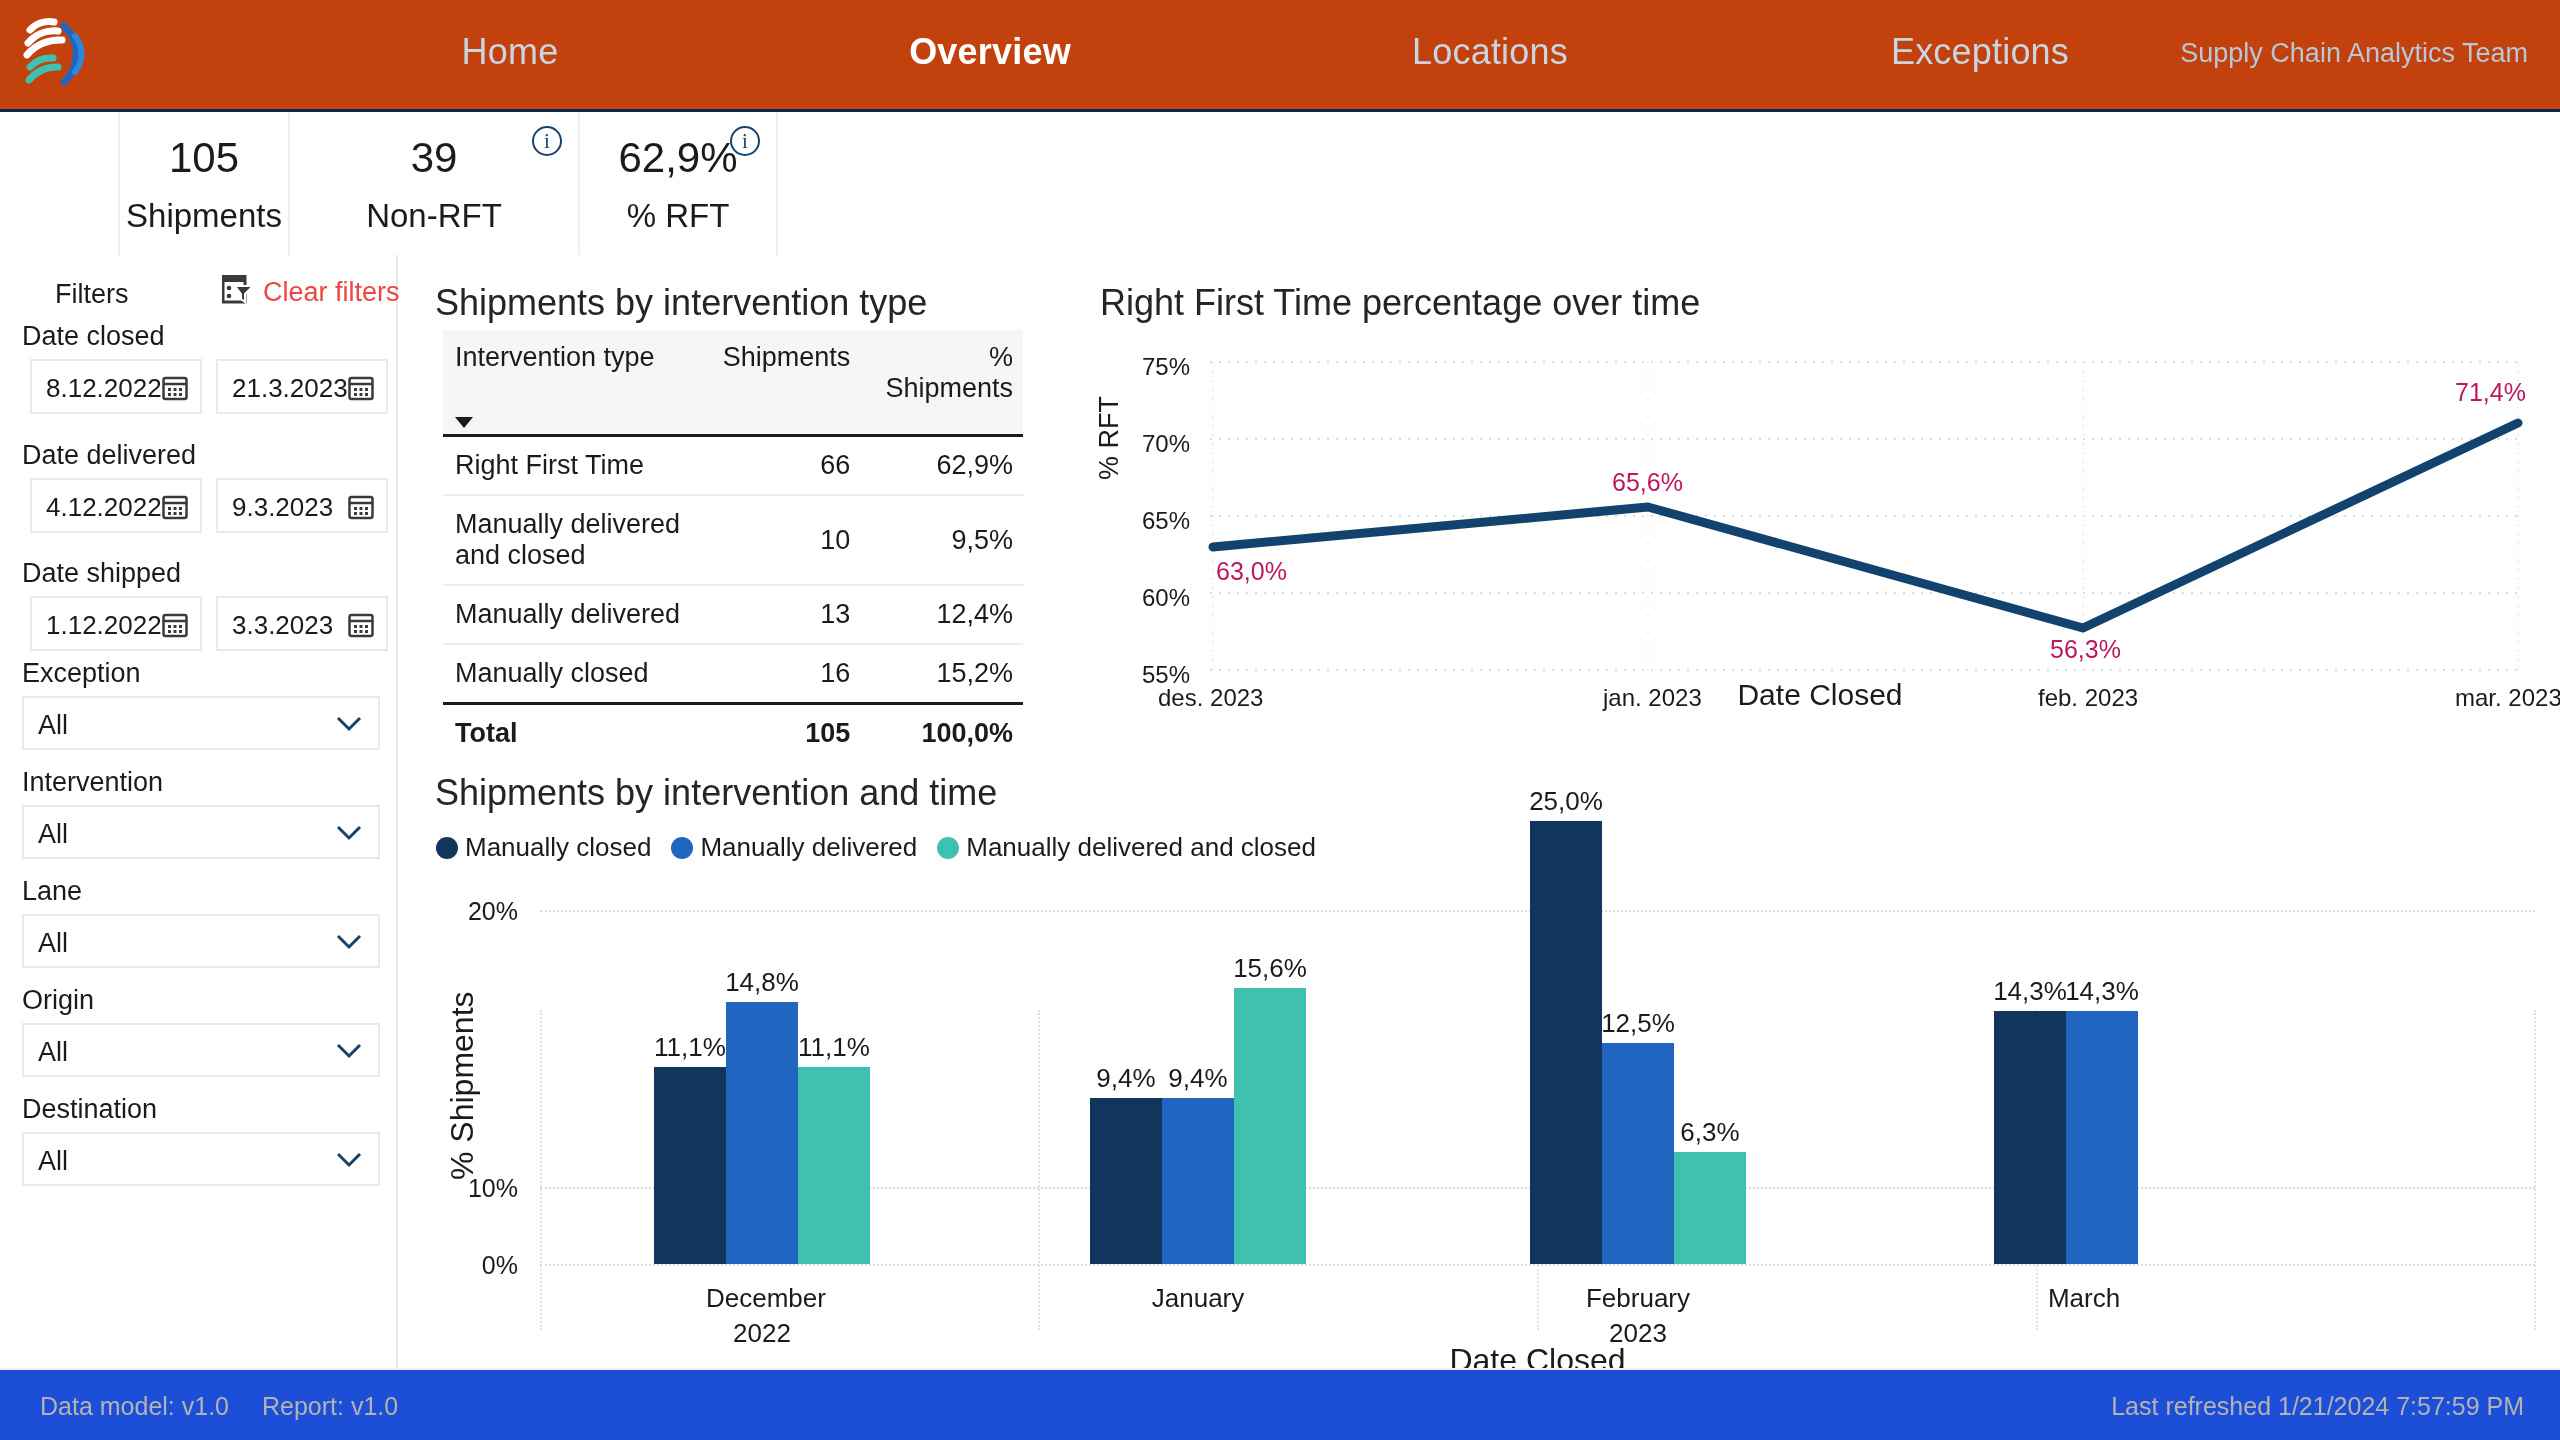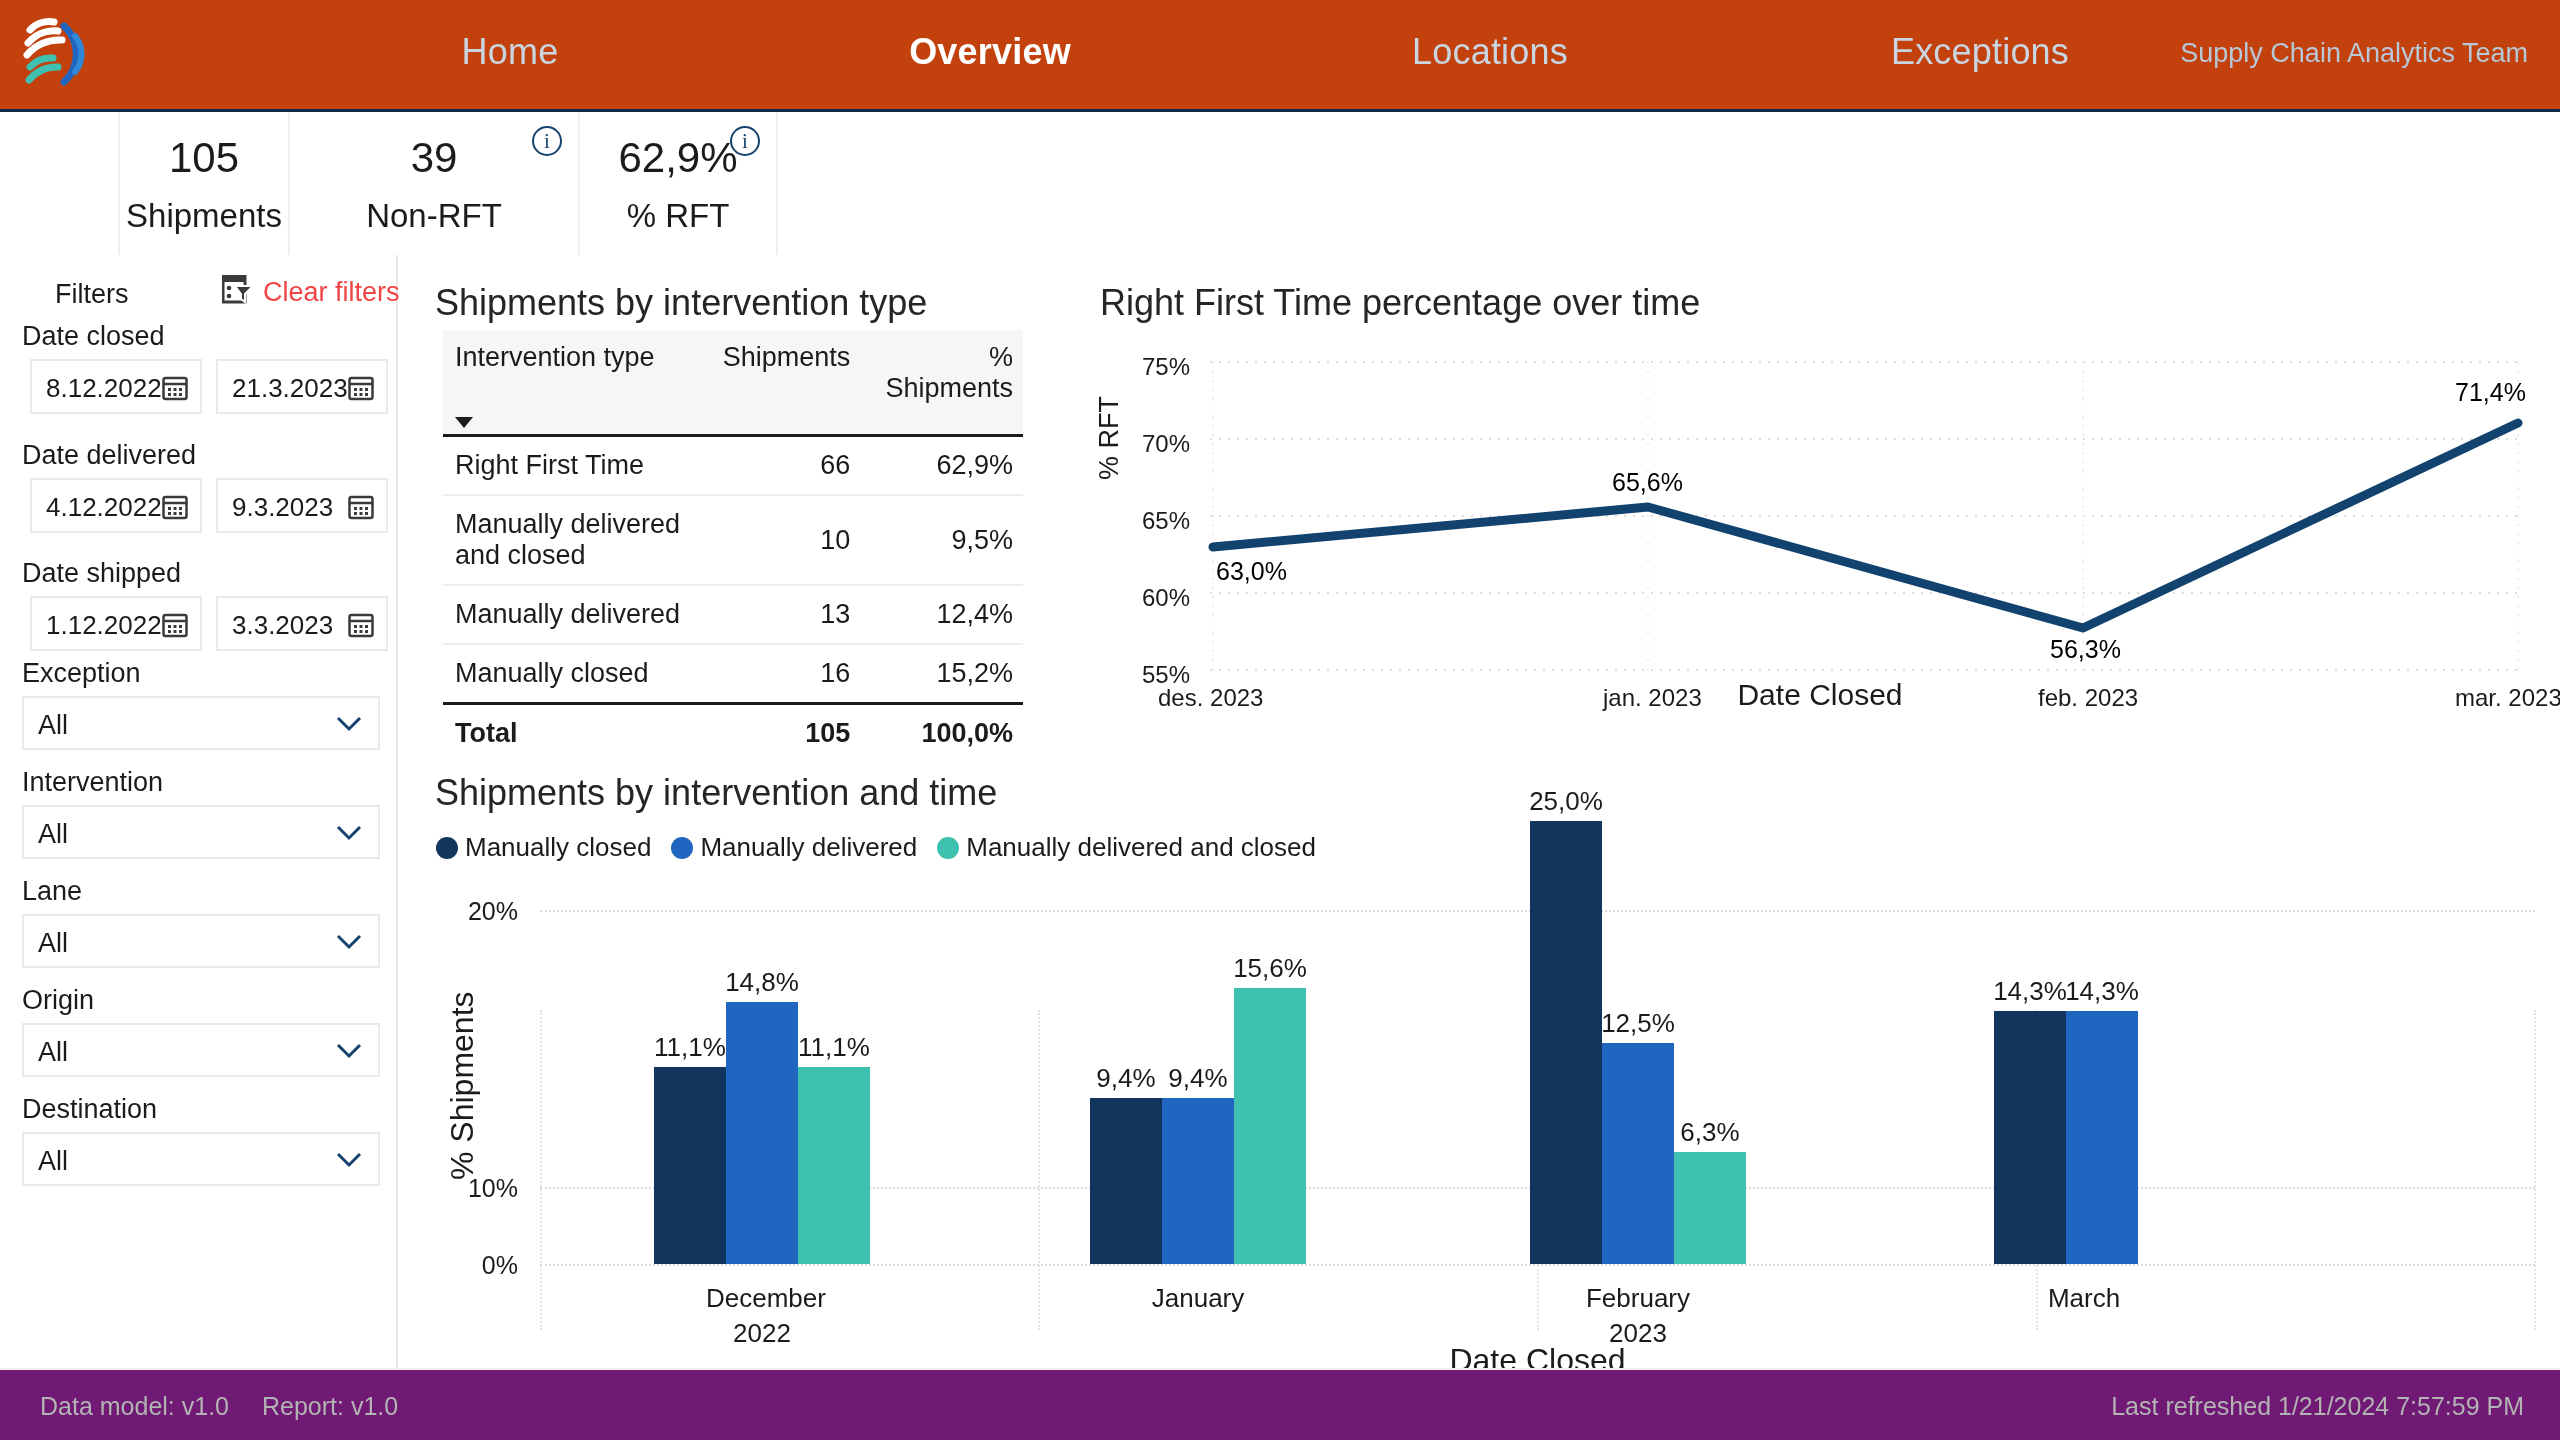--- a/index.html
+++ b/index.html
@@ -120,21 +120,21 @@
   }
 
   
   .linechart { position: absolute; left: 1100px; top: 320px; width: 1440px; height: 400px; }
   .lc-ylab {
     position: absolute; left: -6px; top: 160px; font-size: 27px; color: #1b1b1b;
     transform: rotate(-90deg); transform-origin: left top; white-space: nowrap;
   }
   .lc-ytick { position: absolute; font-size: 24px; color: #1b1b1b; text-align: right; width: 70px; }
   .lc-xtick { position: absolute; font-size: 24px; color: #1b1b1b; white-space: nowrap; }
-  .lc-dlabel { position: absolute; font-size: 25px; color: #000000; white-space: nowrap; }
+  .lc-dlabel { position: absolute; font-size: 25px; color: #be185d; white-space: nowrap; }
   .lc-xlabel {
     position: absolute; left: 0; width: 1440px; top: 358px;
     text-align: center; font-size: 30px; color: #1b1b1b;
   }
 
   
   .barchart { position: absolute; left: 430px; top: 760px; width: 2110px; height: 620px; }
   .legend { position: absolute; left: 6px; top: 72px; display: flex; align-items: center; gap: 6px; }
   .legend-item { display: flex; align-items: center; gap: 7px; margin-right: 14px; }
   .legend-dot { width: 22px; height: 22px; border-radius: 50%; flex: none; }
@@ -150,21 +150,21 @@
   .bar-label { position: absolute; font-size: 26px; color: #1b1b1b; text-align: center; white-space: nowrap; }
   .bc-xtick { position: absolute; font-size: 26px; color: #1b1b1b; text-align: center; white-space: nowrap; }
   .bc-xlabel {
     position: absolute; left: 110px; width: 1995px; top: 582px;
     text-align: center; font-size: 32px; color: #1b1b1b;
   }
 
   
   .footer {
     position: absolute; left: 0; top: 1368px; width: 2560px; height: 72px;
-    background: #701a75; border-top: 2px solid #f0f0f0;
+    background: #1d4ed8; border-top: 2px solid #f0f0f0;
   }
   .foot-item { position: absolute; top: 22px; font-size: 25px; color: #b3b3b3; white-space: nowrap; }
   .foot-dm { left: 40px; }
   .foot-rp { left: 262px; }
   .foot-center { left: 0; width: 2560px; text-align: center; }
   .foot-right { right: 36px; }
 </style>
 </head>
 <body>
 

